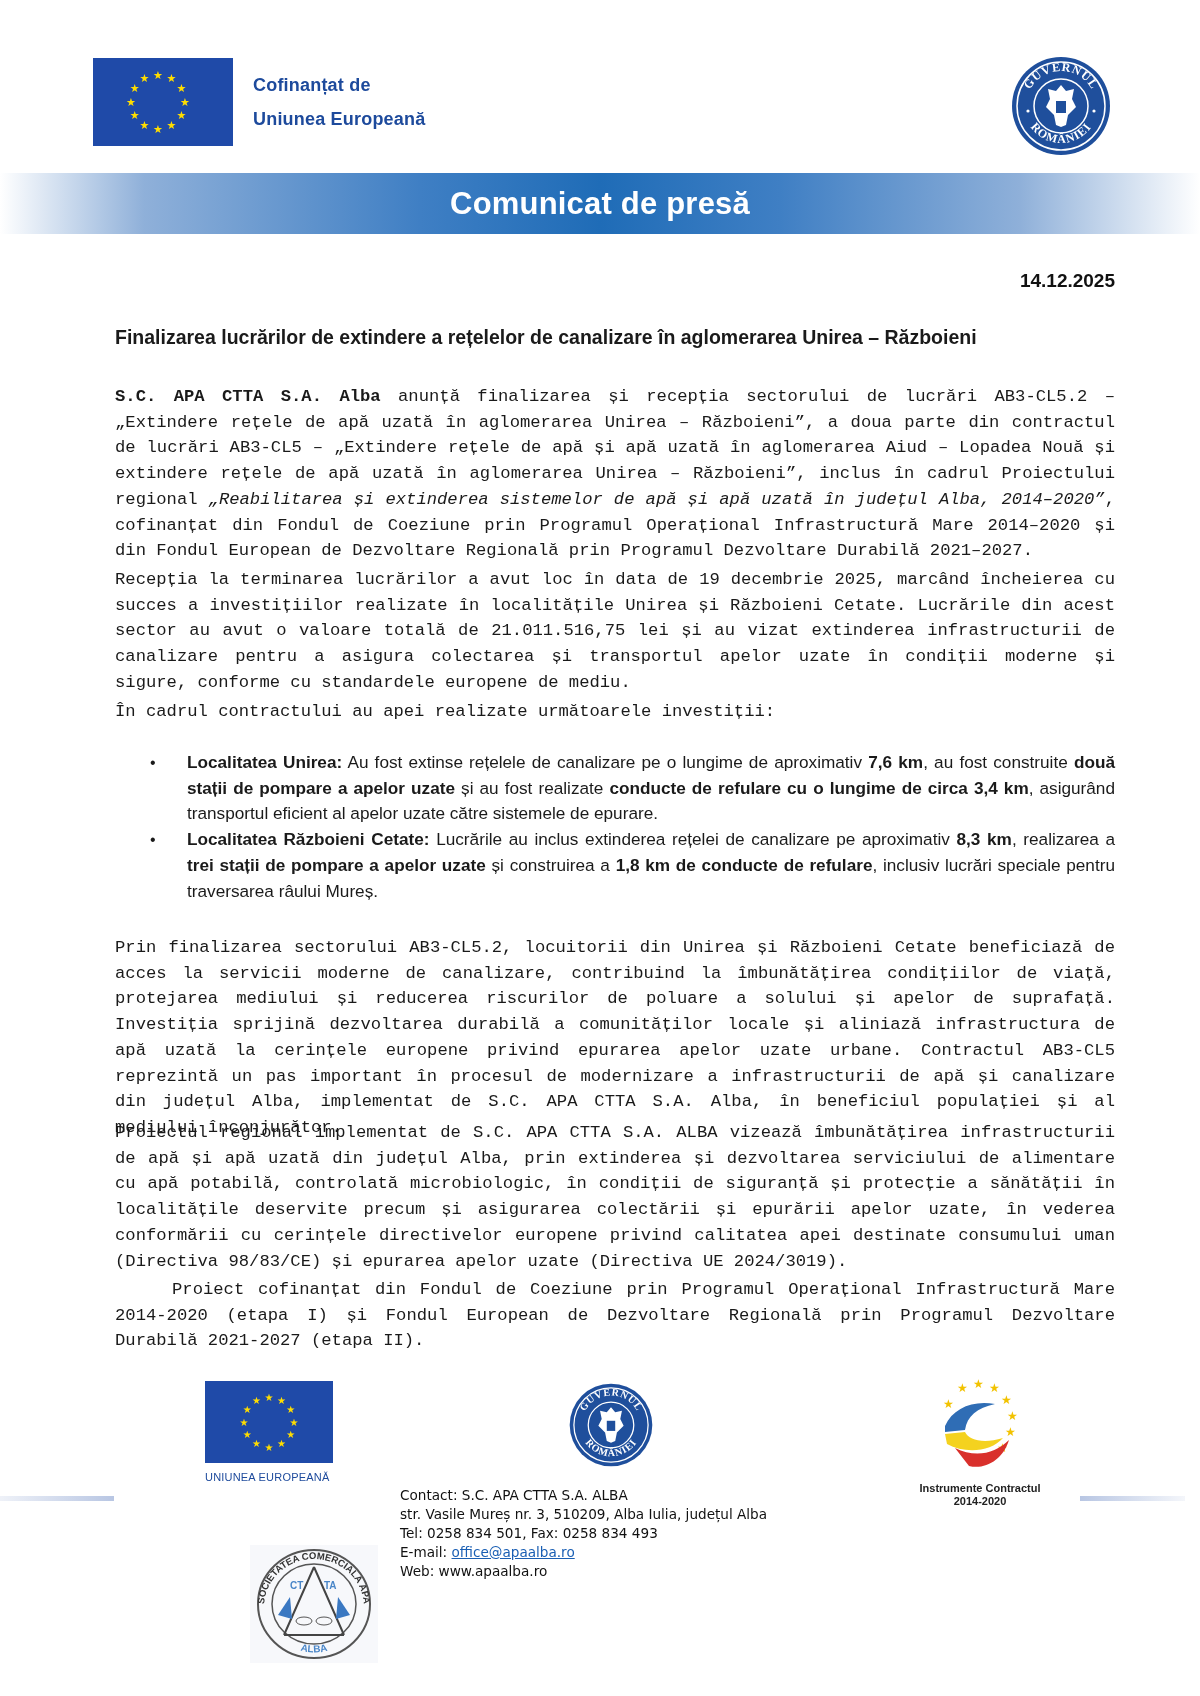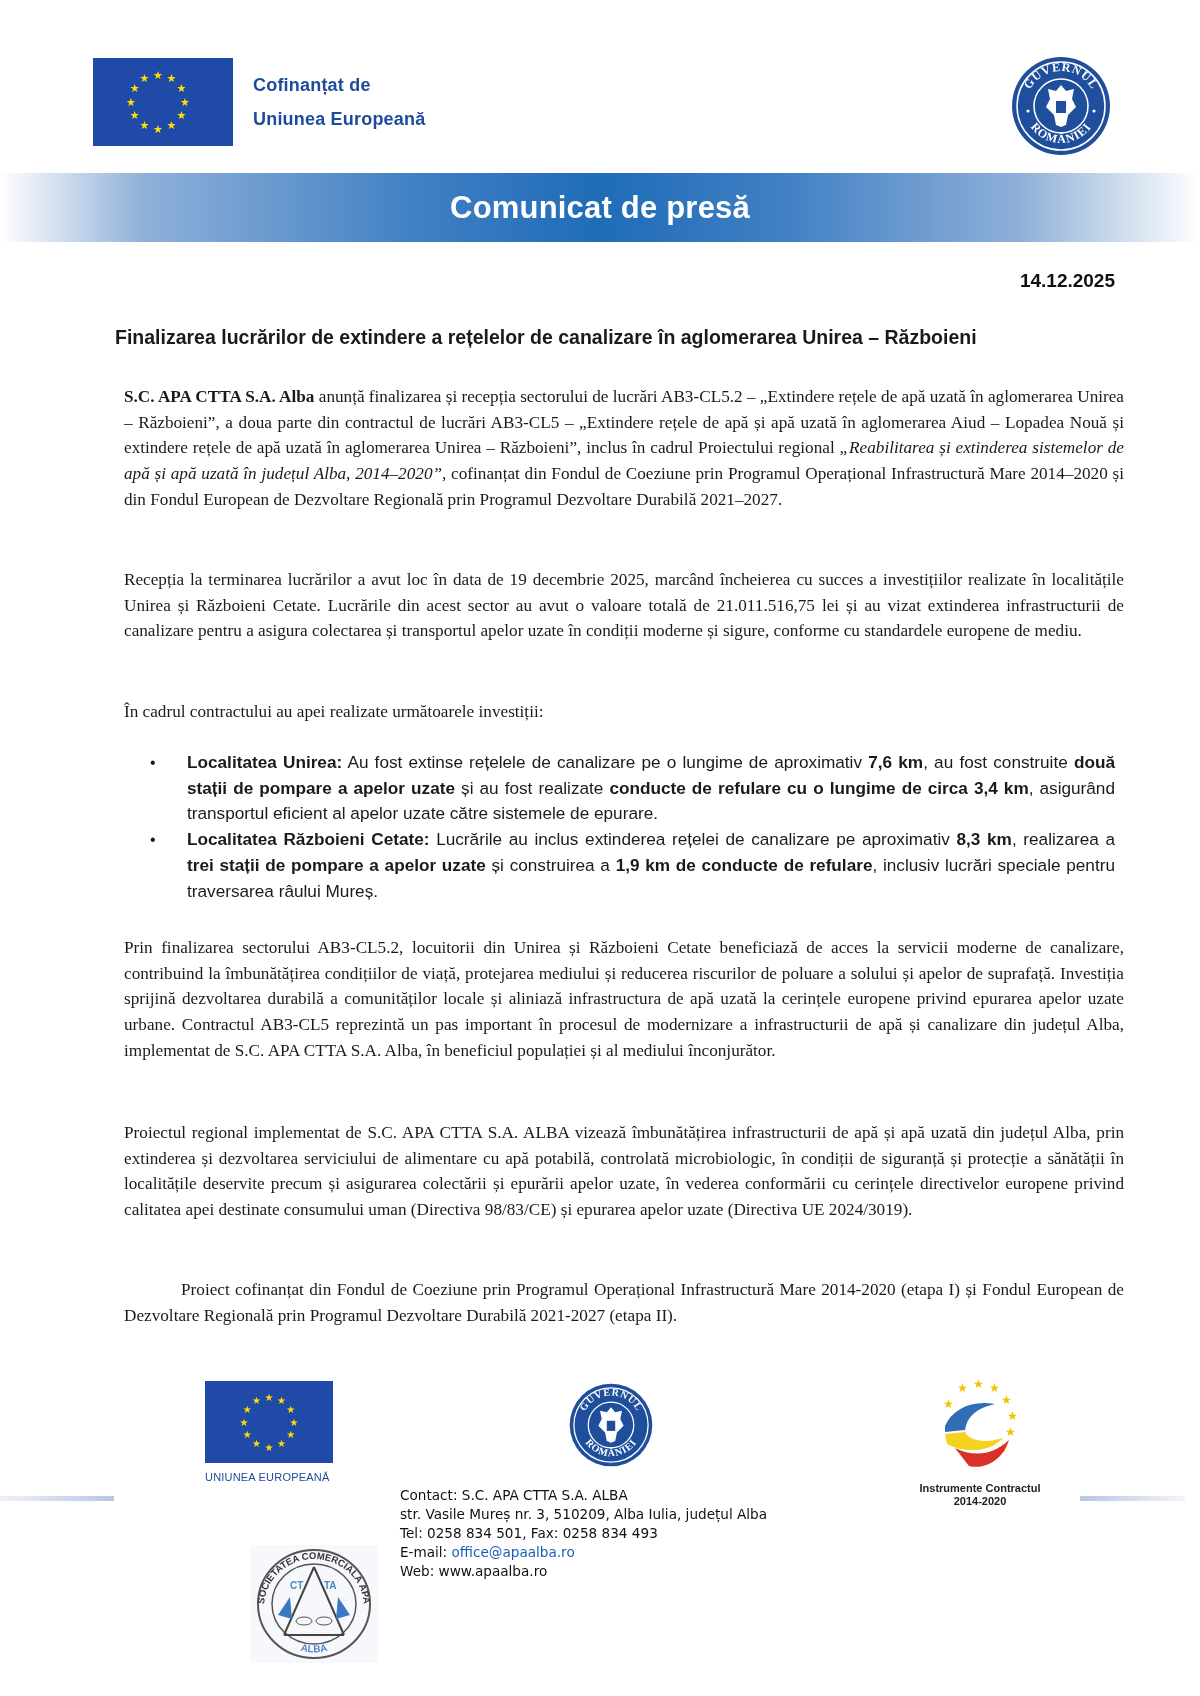--- a/index.html
+++ b/index.html
@@ -9,30 +9,30 @@
     
     .eu-header { position: absolute; left: 93px; top: 58px; display: flex; align-items: center; }
     .eu-flag { width: 140px; height: 88px; background: #1f4aa8; position: relative; }
     .eu-flag svg { position: absolute; left: 0; top: 0; }
     .eu-text { margin-left: 20px; font-family: "Liberation Sans", sans-serif; font-weight: bold; color: #1d4a9c; font-size: 18px; line-height: 34px; letter-spacing: 0.2px; }
 
     .gov-seal { position: absolute; left: 1010px; top: 55px; width: 102px; height: 102px; }
     .gov-seal-small { position: absolute; left: 568px; top: 1382px; width: 86px; height: 86px; }
 
     
-    .banner { position: absolute; left: 0; top: 173px; width: 1200px; height: 69px;
+    .banner { position: absolute; left: 0; top: 173px; width: 1200px; height: 61px;
       background: linear-gradient(to right, rgba(255,255,255,1) 0%, #8fb0d9 12%, #3f7fc4 35%, #1f6cb7 50%, #3f7fc4 65%, #8fb0d9 85%, rgba(255,255,255,1) 100%);
       display: flex; align-items: center; justify-content: center; }
     .banner-title { color: #ffffff; font-weight: bold; font-size: 31px; font-family: "Liberation Sans", sans-serif; letter-spacing: 0.2px; }
 
     
     .date { position: absolute; right: 85px; top: 270px; font-weight: bold; font-size: 19px; color: #111; }
 
     
-    .content { position: absolute; left: 124px; width: 1000px; font-family: Liberation Serif, serif; font-size: 17.2px; line-height: 25.7px; color: #1a1a1a; }
+    .content { position: absolute; left: 115px; width: 1000px; font-family: Liberation Mono, monospace; font-size: 17.2px; line-height: 25.7px; color: #1a1a1a; }
     .title { position: absolute; left: 115px; top: 326px; font-weight: bold; font-size: 19.5px; color: #1a1a1a; }
     .p { text-align: justify; }
     .p1 { top: 384px; }
     .p2 { top: 567px; }
     .p3 { top: 699px; }
     .list { position: absolute; left: 150px; top: 750px; width: 965px; font-size: 17.2px; line-height: 25.7px; }
     .list li { list-style: none; position: relative; padding-left: 37px; text-align: justify; }
     .list li .bullet { position: absolute; left: 0; top: 0; font-size: 16px; }
     .p4 { top: 935px; }
     .p5 { top: 1120px; }
@@ -49,21 +49,21 @@
     .instr { position: absolute; left: 905px; top: 1378px; width: 150px; text-align: center; }
     .instr .caption { font-weight: bold; font-size: 11px; color: #222; line-height: 13px; }
 
     
     .deco-left { position: absolute; left: 0; top: 1496px; width: 114px; height: 5px; background: linear-gradient(to right, rgba(200,210,232,0.3), #b8c6e3); }
     .deco-right { position: absolute; left: 1080px; top: 1496px; width: 105px; height: 5px; background: linear-gradient(to right, #b8c6e3, rgba(200,210,232,0.2)); }
 
     
     .company-logo { position: absolute; left: 250px; top: 1545px; width: 128px; height: 118px; }
     .contact { position: absolute; left: 400px; top: 1486px; font-family: "DejaVu Sans", sans-serif; font-size: 13.6px; line-height: 19px; color: #111; }
-    .contact a { color: #1a5fb4; }
+    .contact a { color: #1a5fb4; text-decoration: underline; }
   </style>
 </head>
 <body>
 
 <div class="eu-header">
   <div class="eu-flag">
     <svg width="140" height="88" viewBox="0 0 140 88">
       <g fill="#ffdd00" id="eu-stars-top">
           <text x="65" y="20.85" font-size="11" text-anchor="middle">★</text>
           <text x="78.5" y="24.467314097820157" font-size="11" text-anchor="middle">★</text>
@@ -118,21 +118,21 @@
 
 <div class="content p p2">Recepția la terminarea lucrărilor a avut loc în data de 19 decembrie 2025, marcând încheierea cu succes a investițiilor realizate în localitățile Unirea și Războieni Cetate. Lucrările din acest sector au avut o valoare totală de 21.011.516,75 lei și au vizat extinderea infrastructurii de canalizare pentru a asigura colectarea și transportul apelor uzate în condiții moderne și sigure, conforme cu standardele europene de mediu.</div>
 
 <div class="content p p3">În cadrul contractului au apei realizate următoarele investiții:</div>
 
 <ul class="list">
   <li>
     <span class="bullet">•</span><b>Localitatea Unirea:</b><span> Au fost extinse rețelele de canalizare pe o lungime de aproximativ </span><b>7,6 km</b><span>, au fost construite </span><b>două stații de pompare a apelor uzate</b><span> și au fost realizate </span><b>conducte de refulare cu o lungime de circa 3,4 km</b><span>, asigurând transportul eficient al apelor uzate către sistemele de epurare.</span>
   </li>
   <li>
-    <span class="bullet">•</span><b>Localitatea Războieni Cetate:</b><span> Lucrările au inclus extinderea rețelei de canalizare pe aproximativ </span><b>8,3 km</b><span>, realizarea a </span><b>trei stații de pompare a apelor uzate</b><span> și construirea a </span><b>1,9 km de conducte de refulare</b><span>, inclusiv lucrări speciale pentru traversarea râului Mureș.</span>
+    <span class="bullet">•</span><b>Localitatea Războieni Cetate:</b><span> Lucrările au inclus extinderea rețelei de canalizare pe aproximativ </span><b>8,3 km</b><span>, realizarea a </span><b>trei stații de pompare a apelor uzate</b><span> și construirea a </span><b>1,8 km de conducte de refulare</b><span>, inclusiv lucrări speciale pentru traversarea râului Mureș.</span>
   </li>
 </ul>
 
 <div class="content p p4">Prin finalizarea sectorului AB3-CL5.2, locuitorii din Unirea și Războieni Cetate beneficiază de acces la servicii moderne de canalizare, contribuind la îmbunătățirea condițiilor de viață, protejarea mediului și reducerea riscurilor de poluare a solului și apelor de suprafață. Investiția sprijină dezvoltarea durabilă a comunităților locale și aliniază infrastructura de apă uzată la cerințele europene privind epurarea apelor uzate urbane. Contractul AB3-CL5 reprezintă un pas important în procesul de modernizare a infrastructurii de apă și canalizare din județul Alba, implementat de S.C. APA CTTA S.A. Alba, în beneficiul populației și al mediului înconjurător.</div>
 
 <div class="content p p5">Proiectul regional implementat de S.C. APA CTTA S.A. ALBA vizează îmbunătățirea infrastructurii de apă și apă uzată din județul Alba, prin extinderea și dezvoltarea serviciului de alimentare cu apă potabilă, controlată microbiologic, în condiții de siguranță și protecție a sănătății în localitățile deservite precum și asigurarea colectării și epurării apelor uzate, în vederea conformării cu cerințele directivelor europene privind calitatea apei destinate consumului uman (Directiva 98/83/CE) și epurarea apelor uzate (Directiva UE 2024/3019).</div>
 
 <div class="content p p6">Proiect cofinanțat din Fondul de Coeziune prin Programul Operațional Infrastructură Mare 2014-2020 (etapa I) și Fondul European de Dezvoltare Regională prin Programul Dezvoltare Durabilă 2021-2027 (etapa II).</div>
 
 <div class="eu-footer">

